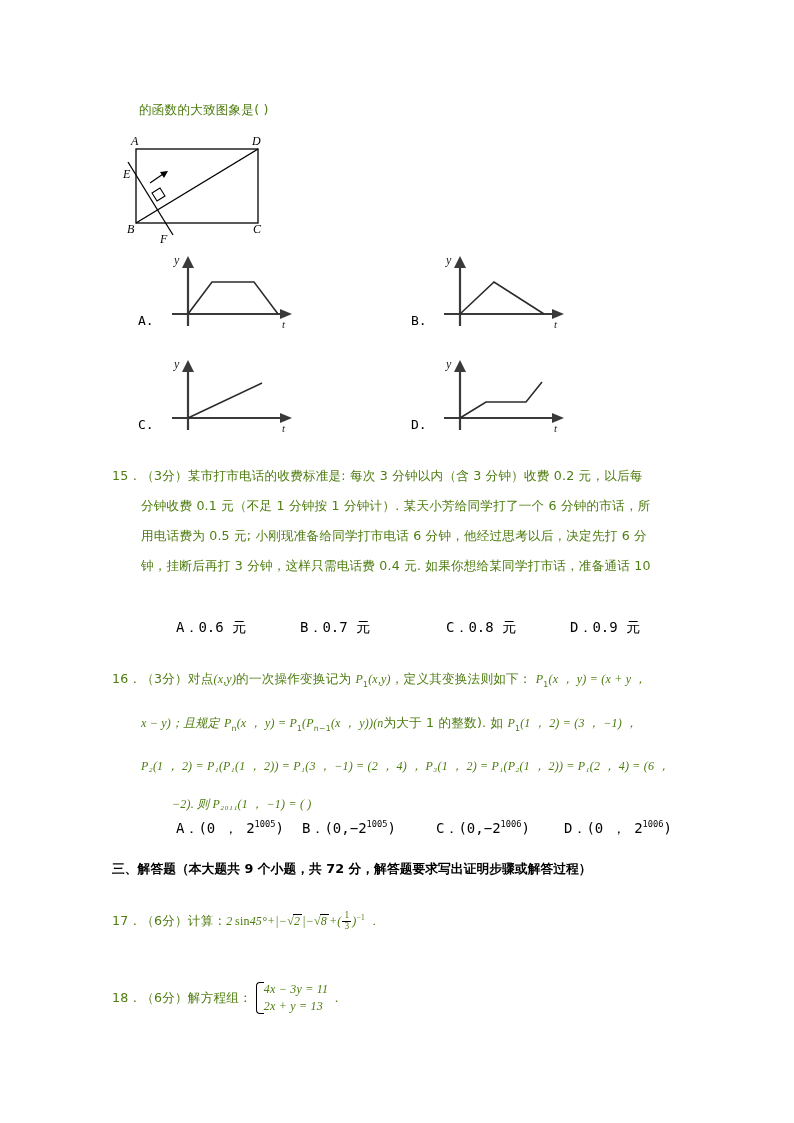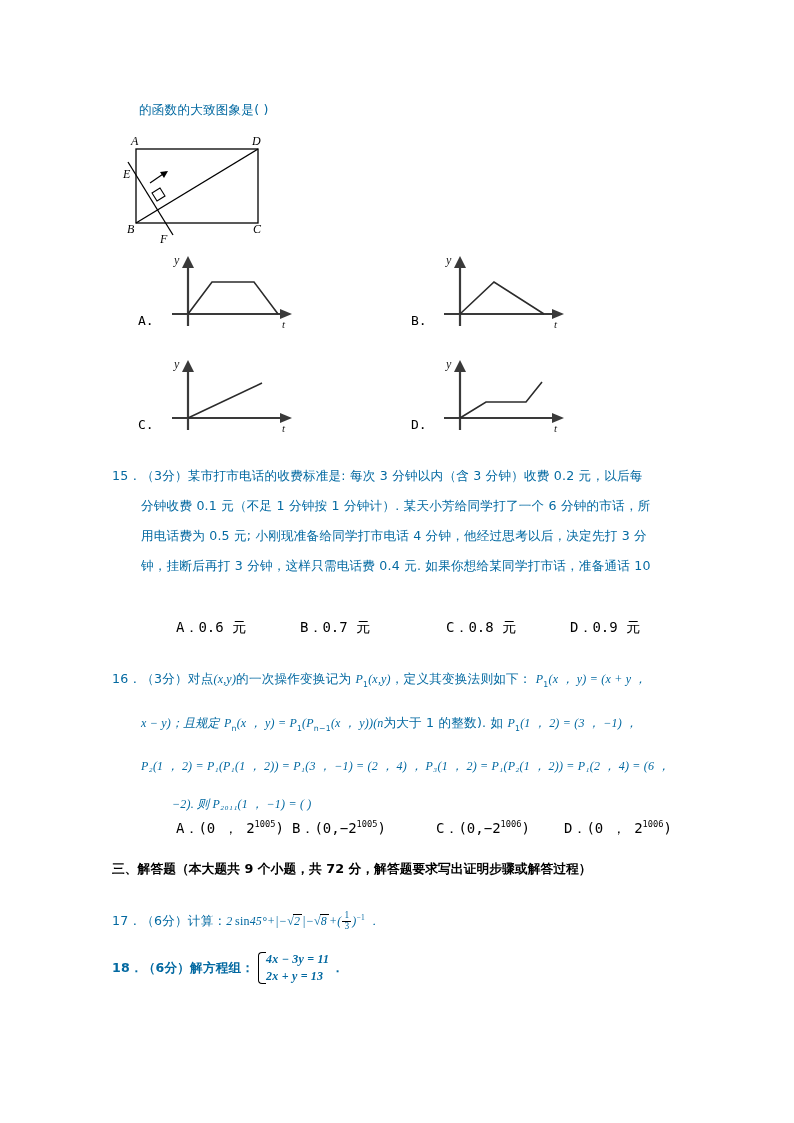--- a/index.html
+++ b/index.html
@@ -20,21 +20,21 @@
     left: 0; top: 0;
     width: 794px;
     height: 1123px;
   }
 
   
   .cn {
     font-family: "DejaVu Sans", "Liberation Sans", sans-serif;
     font-size: 12.6px;
     line-height: 1.45;
-    color: #0369a1;
+    color: #4d7c0f;
     letter-spacing: 0.2px;
   }
   .mono-opt {
     font-family: "DejaVu Sans Mono", "Liberation Mono", monospace;
     font-size: 14px;
   }
   .math {
     font-family: "Liberation Serif", "DejaVu Serif", serif;
     font-style: italic;
     font-size: 12px;
@@ -116,36 +116,36 @@
     position: absolute;
     left: 176px;
     top: 819px;
     width: 520px;
   }
   #q16opts .cell {
     position: absolute;
     white-space: nowrap;
   }
   #q16opts .c0 { left: 0px; }
-  #q16opts .c1 { left: 116px; }
+  #q16opts .c1 { left: 126px; }
   #q16opts .c2 { left: 260px; }
   #q16opts .c3 { left: 388px; }
 
   #sec3 {
     position: absolute;
     left: 112px;
     top: 861px;
     font-family: "DejaVu Sans", "Liberation Sans", sans-serif;
     font-size: 12.8px;
     font-weight: bold;
     white-space: nowrap;
   }
 
   #q17 { left: 112px; top: 911px; }
-  #q18 { left: 112px; top: 951px; font-weight: bold; }
+  #q18 { left: 112px; top: 981px; }
   #q19 { left: 112px; top: 1007px; }
 
   
   .sqrt {
     display: inline-block;
     border-top: 1px solid #000;
     padding: 0 2px 0 1px;
     margin-left: -1px;
     line-height: 1.15;
   }
@@ -260,21 +260,21 @@
       <polyline points="28,68 54,52 94,52 110,32" fill="none" stroke="#2b2b2b" stroke-width="1.6"></polyline>
       <text x="14" y="18" font-family="Liberation Serif, serif" font-style="italic" font-size="12" fill="#222">y</text>
       <text x="122" y="82" font-family="Liberation Serif, serif" font-style="italic" font-size="11" fill="#222">t</text>
     </svg>
   </div>
   <div id="lblD" class="opt-label">D.</div>
 
   <div id="q15" class="q cn">
     <span class="qline l1"><span>15</span>．<span>（3分）</span><span>某市打市电话的收费标准是: 每次 3 分钟以内（含 3 分钟）收费 0.2 元，以后每</span></span>
     <span class="qline l2">分钟收费 0.1 元（不足 1 分钟按 1 分钟计）. 某天小芳给同学打了一个 6 分钟的市话，所</span>
-    <span class="qline l3">用电话费为 0.5 元; 小刚现准备给同学打市电话 4 分钟，他经过思考以后，决定先打 3 分</span>
+    <span class="qline l3">用电话费为 0.5 元; 小刚现准备给同学打市电话 6 分钟，他经过思考以后，决定先打 6 分</span>
     <span class="qline l4">钟，挂断后再打 3 分钟，这样只需电话费 0.4 元. 如果你想给某同学打市话，准备通话 10</span>
   </div>
 
   <div id="q15opts">
     <span class="cell c0 mono-opt"><span>A．</span><span>0.6 元</span></span>
     <span class="cell c1 mono-opt"><span>B．</span><span>0.7 元</span></span>
     <span class="cell c2 mono-opt"><span>C．</span><span>0.8 元</span></span>
     <span class="cell c3 mono-opt"><span>D．</span><span>0.9 元</span></span>
   </div>
 

